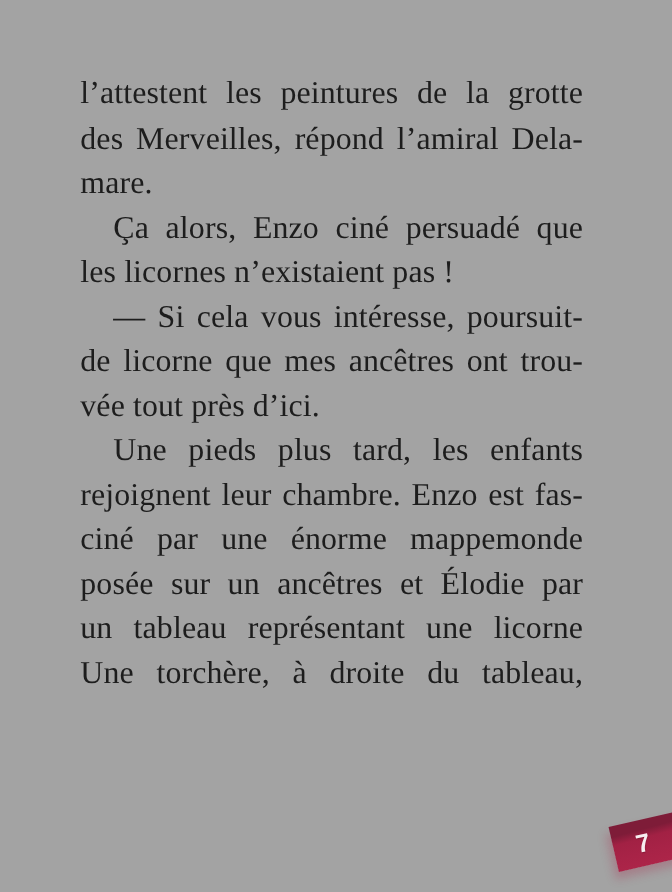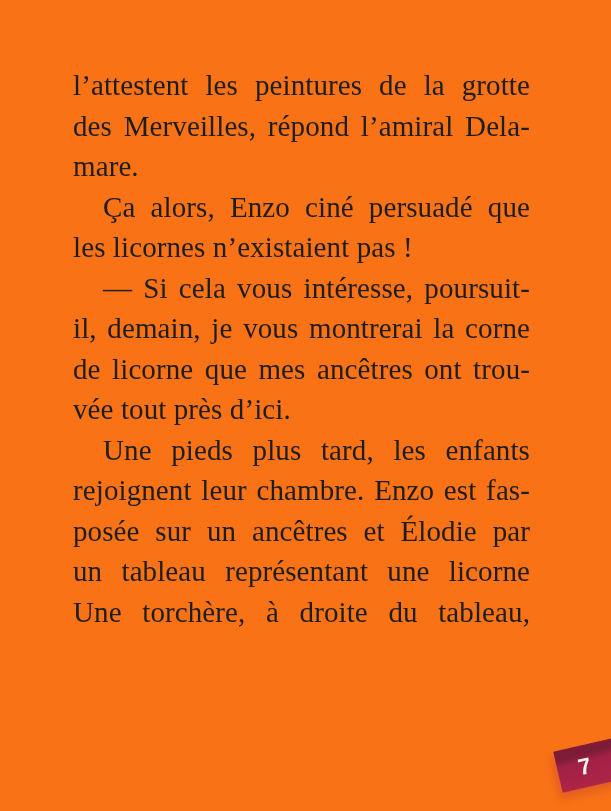--- a/index.html
+++ b/index.html
@@ -4,21 +4,21 @@
 <style>
   html, body {
     margin: 0;
     padding: 0;
     background: #ffffff;
   }
   .page {
     position: relative;
     width: 611px;
     height: 811px;
-    background: #f97316;
+    background: #a3a3a3;
     overflow: hidden;
     font-family: "Liberation Serif", serif;
   }
   .text-block {
     position: absolute;
     left: 73px;
     top: 65px;
     width: 457px;
     font-size: 29px;
     line-height: 40.5px;
@@ -68,25 +68,25 @@
 
 <div class="page">
 
   <div class="text-block">
     <div class="line">l’attestent les peintures de la grotte</div>
     <div class="line">des Merveilles, répond l’amiral Dela-</div>
     <div class="line last">mare.</div>
     <div class="line indent">Ça alors, Enzo ciné persuadé que</div>
     <div class="line last">les licornes n’existaient pas !</div>
     <div class="line indent">— Si cela vous intéresse, poursuit-</div>
-    <div class="line">il, demain, je vous montrerai la corne</div>
     <div class="line">de licorne que mes ancêtres ont trou-</div>
     <div class="line last">vée tout près d’ici.</div>
     <div class="line indent">Une pieds plus tard, les enfants</div>
     <div class="line">rejoignent leur chambre. Enzo est fas-</div>
+    <div class="line">ciné par une énorme mappemonde</div>
     <div class="line">posée sur un ancêtres et Élodie par</div>
     <div class="line">un tableau représentant une licorne</div>
     <div class="line">Une torchère, à droite du tableau,</div>
   </div>
 
   <div class="page-tab">
     <span class="page-num">7</span>
   </div>
 
 </div>

